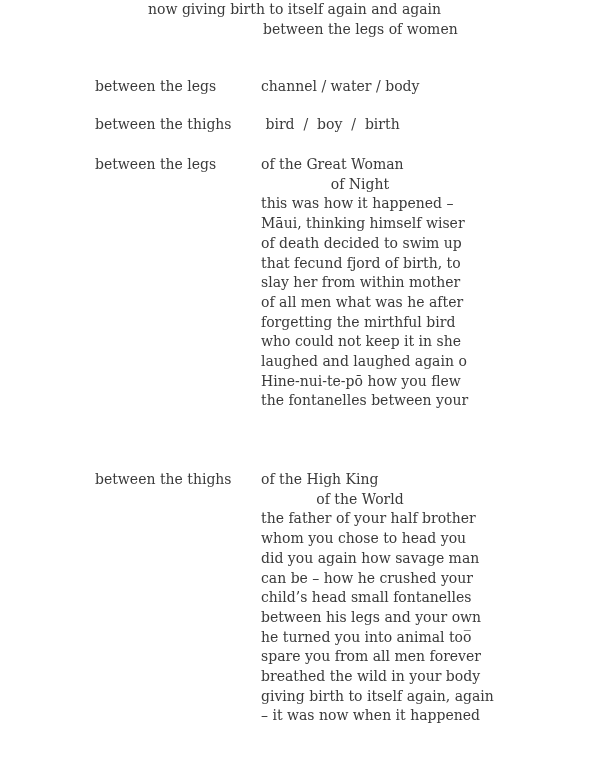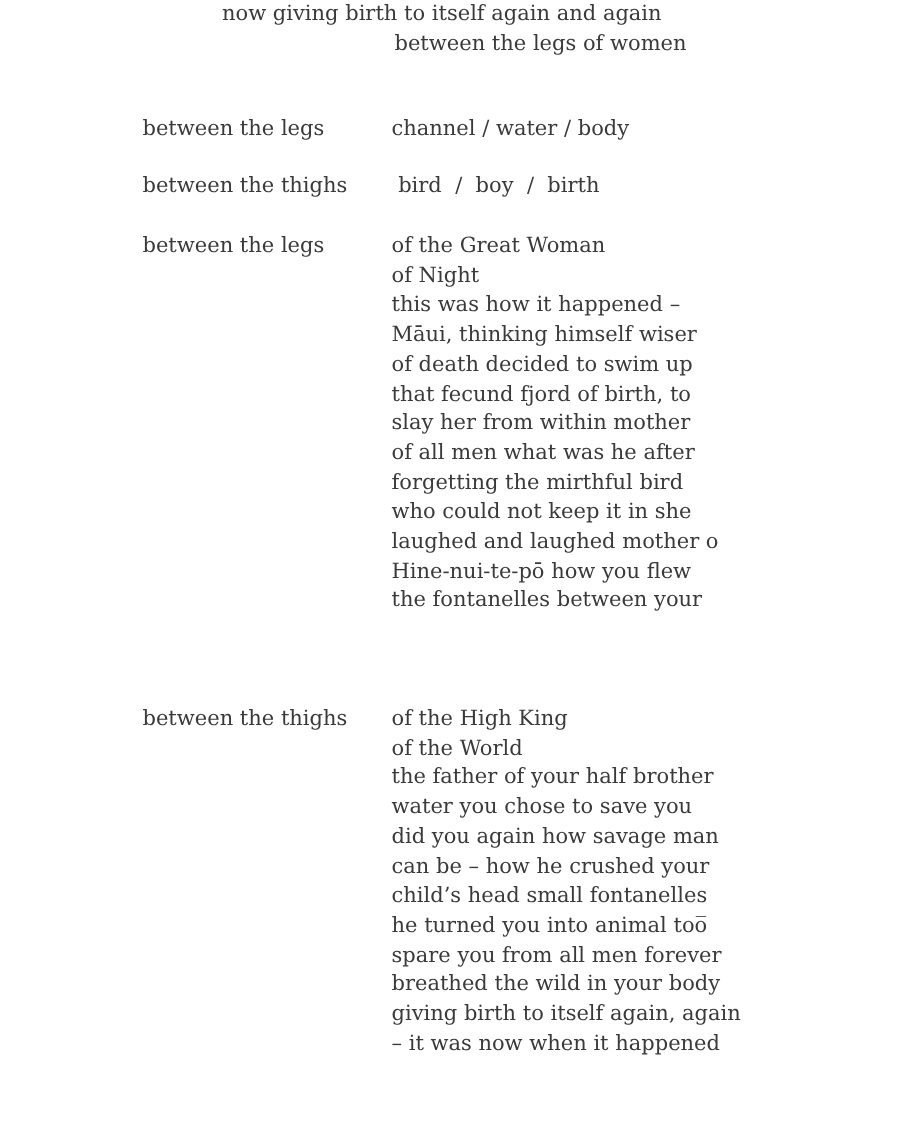--- a/index.html
+++ b/index.html
@@ -31,21 +31,21 @@
     left: 95px;
     top: 0;
     white-space: pre;
   }
   .right-col {
     position: absolute;
     left: 261px;
     top: 0;
     width: 198px;
   }
-  .stanza .line.right-align { text-align: left; }
+  .stanza .line.right-align { text-align: center; }
 </style>
 </head>
 <body>
 
 <div class="page">
 
   <div class="abs line opening-line-1">now giving birth to itself again and again</div>
 
   <div class="abs line opening-line-2">between the legs of women</div>
 
@@ -67,39 +67,40 @@
       <div>
 
       <div class="line">this was how it happened –</div>
           <div class="line">Māui, thinking himself wiser</div>
           <div class="line">of death decided to swim up</div>
           <div class="line">that fecund fjord of birth, to</div>
           <div class="line">slay her from within mother</div>
           <div class="line">of all men what was he after</div>
           <div class="line">forgetting the mirthful bird</div>
           <div class="line">who could not keep it in she</div>
-          <div class="line">laughed and laughed mother o</div>
+          <div class="line">laughed and laughed again o</div>
           <div class="line">Hine-nui-te-pō how you flew</div>
           <div class="line">the fontanelles between your</div>
         </div>
     </div>
   </div>
 
   <div class="abs row-4">
     <div class="label line">between the thighs</div>
     <div class="right-col stanza">
       <div class="line">of the High King</div>
       <div class="line right-align">of the World</div>
       <div>
 
       <div class="line">the father of your half brother</div>
-          <div class="line">water you chose to save you</div>
+          <div class="line">whom you chose to head you</div>
           <div class="line">did you again how savage man</div>
           <div class="line">can be – how he crushed your</div>
           <div class="line">child’s head small fontanelles</div>
+          <div class="line">between his legs and your own</div>
           <div class="line">he turned you into animal too̅</div>
           <div class="line">spare you from all men forever</div>
           <div class="line">breathed the wild in your body</div>
           <div class="line">giving birth to itself again, again</div>
           <div class="line">– it was now when it happened</div>
         </div>
     </div>
   </div>
 
 </div>

